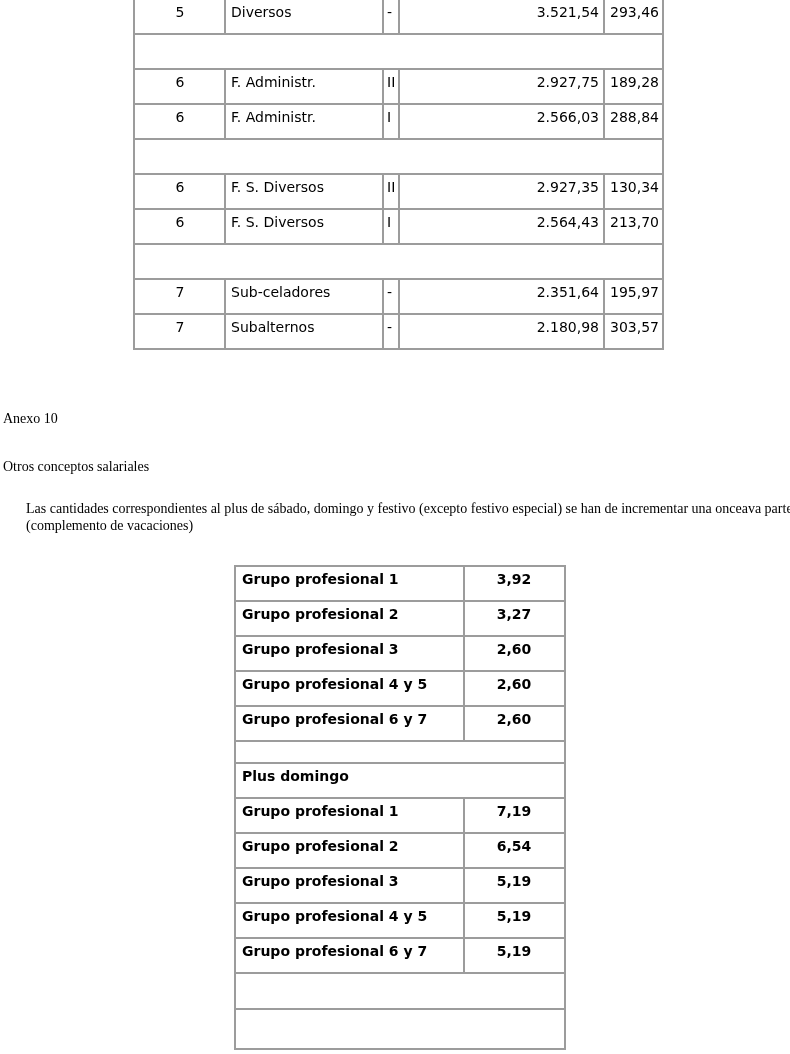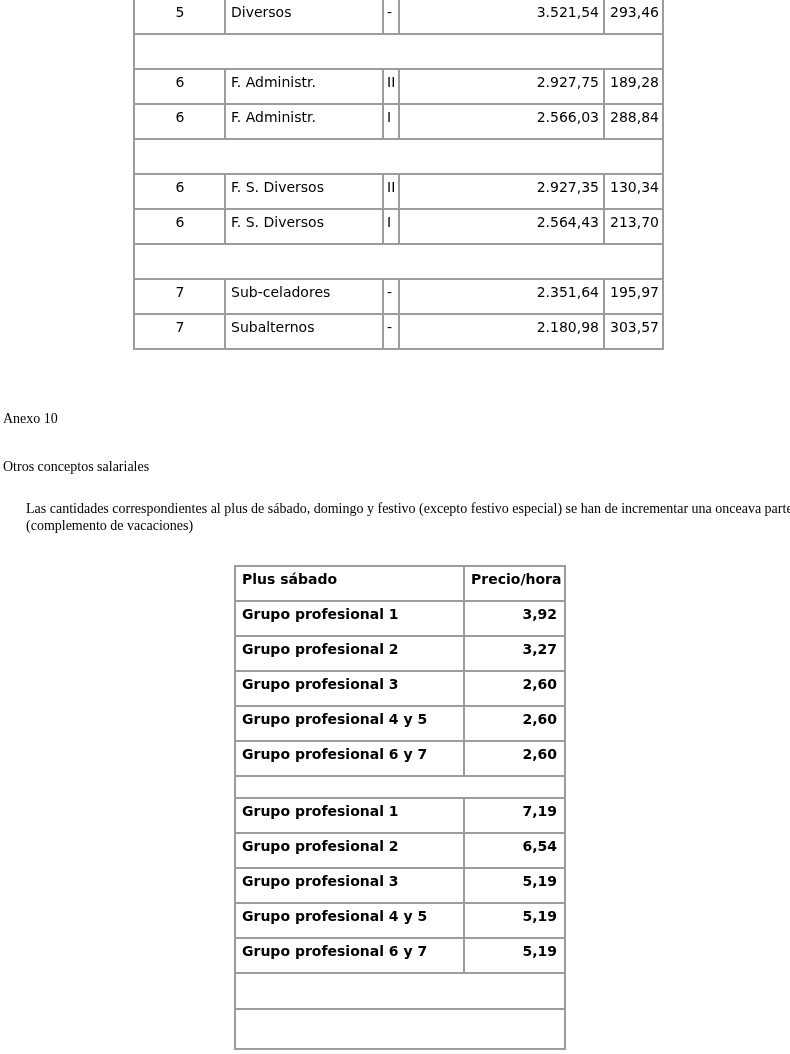--- a/index.html
+++ b/index.html
@@ -34,21 +34,21 @@
   .top-table .num { text-align: right; padding-right: 4px; }
   .top-table .spacer-cell { height: 35px; }
   
   .txt { position: absolute; left: 3px; font-family: Liberation Serif, serif; font-size: 14px; line-height: 17px; }
   .h-anexo { top: 410px; }
   .h-sub { top: 437px; margin-top: 21px; }
   .para { top: 501px; width: 768px; line-height: 16.5px; margin-left: 23px; }
   
   .plus-table { left: 234px; top: 565px; width: 330px; }
   .plus-table td { padding-left: 6px; font-weight: bold; }
-  .plus-table .num { text-align: right; padding-right: 7px; }
+  .plus-table .num { text-align: center; padding-right: 7px; }
   .plus-table .hdr { font-weight: bold; }
   .plus-table .sp-gap { height: 22px; }
   .plus-table .sp-end { height: 36px; }
   .plus-table .sp-cut { height: 40px; }
 </style>
 </head>
 <body>
 
 <table class="tbl top-table">
   <colgroup>
@@ -124,24 +124,20 @@
 <div class="txt h-sub">Otros conceptos salariales</div>
 <div class="txt para">Las cantidades correspondientes al plus de sábado, domingo y festivo (excepto festivo especial) se han de incrementar una onceava parte (complemento de vacaciones)</div>
 
 <table class="tbl plus-table">
   <colgroup>
     <col style="width:229px">
       <col style="width:101px">
   </colgroup>
   <tbody id="plus-body">
       <tr>
-        <td class="hdr">Plus sábado</td>
-        <td class="hdr">Precio/hora</td>
-      </tr>
-      <tr>
         <td>Grupo profesional 1</td>
         <td class="num">3,92</td>
       </tr>
       <tr>
         <td>Grupo profesional 2</td>
         <td class="num">3,27</td>
       </tr>
       <tr>
         <td>Grupo profesional 3</td>
         <td class="num">2,60</td>
@@ -149,20 +145,23 @@
       <tr>
         <td>Grupo profesional 4 y 5</td>
         <td class="num">2,60</td>
       </tr>
       <tr>
         <td>Grupo profesional 6 y 7</td>
         <td class="num">2,60</td>
       </tr>
       <tr>
         <td class="sp-gap" colspan="2"></td>
+      </tr>
+      <tr>
+        <td class="hdr" colspan="2">Plus domingo</td>
       </tr>
       <tr>
         <td>Grupo profesional 1</td>
         <td class="num">7,19</td>
       </tr>
       <tr>
         <td>Grupo profesional 2</td>
         <td class="num">6,54</td>
       </tr>
       <tr>

